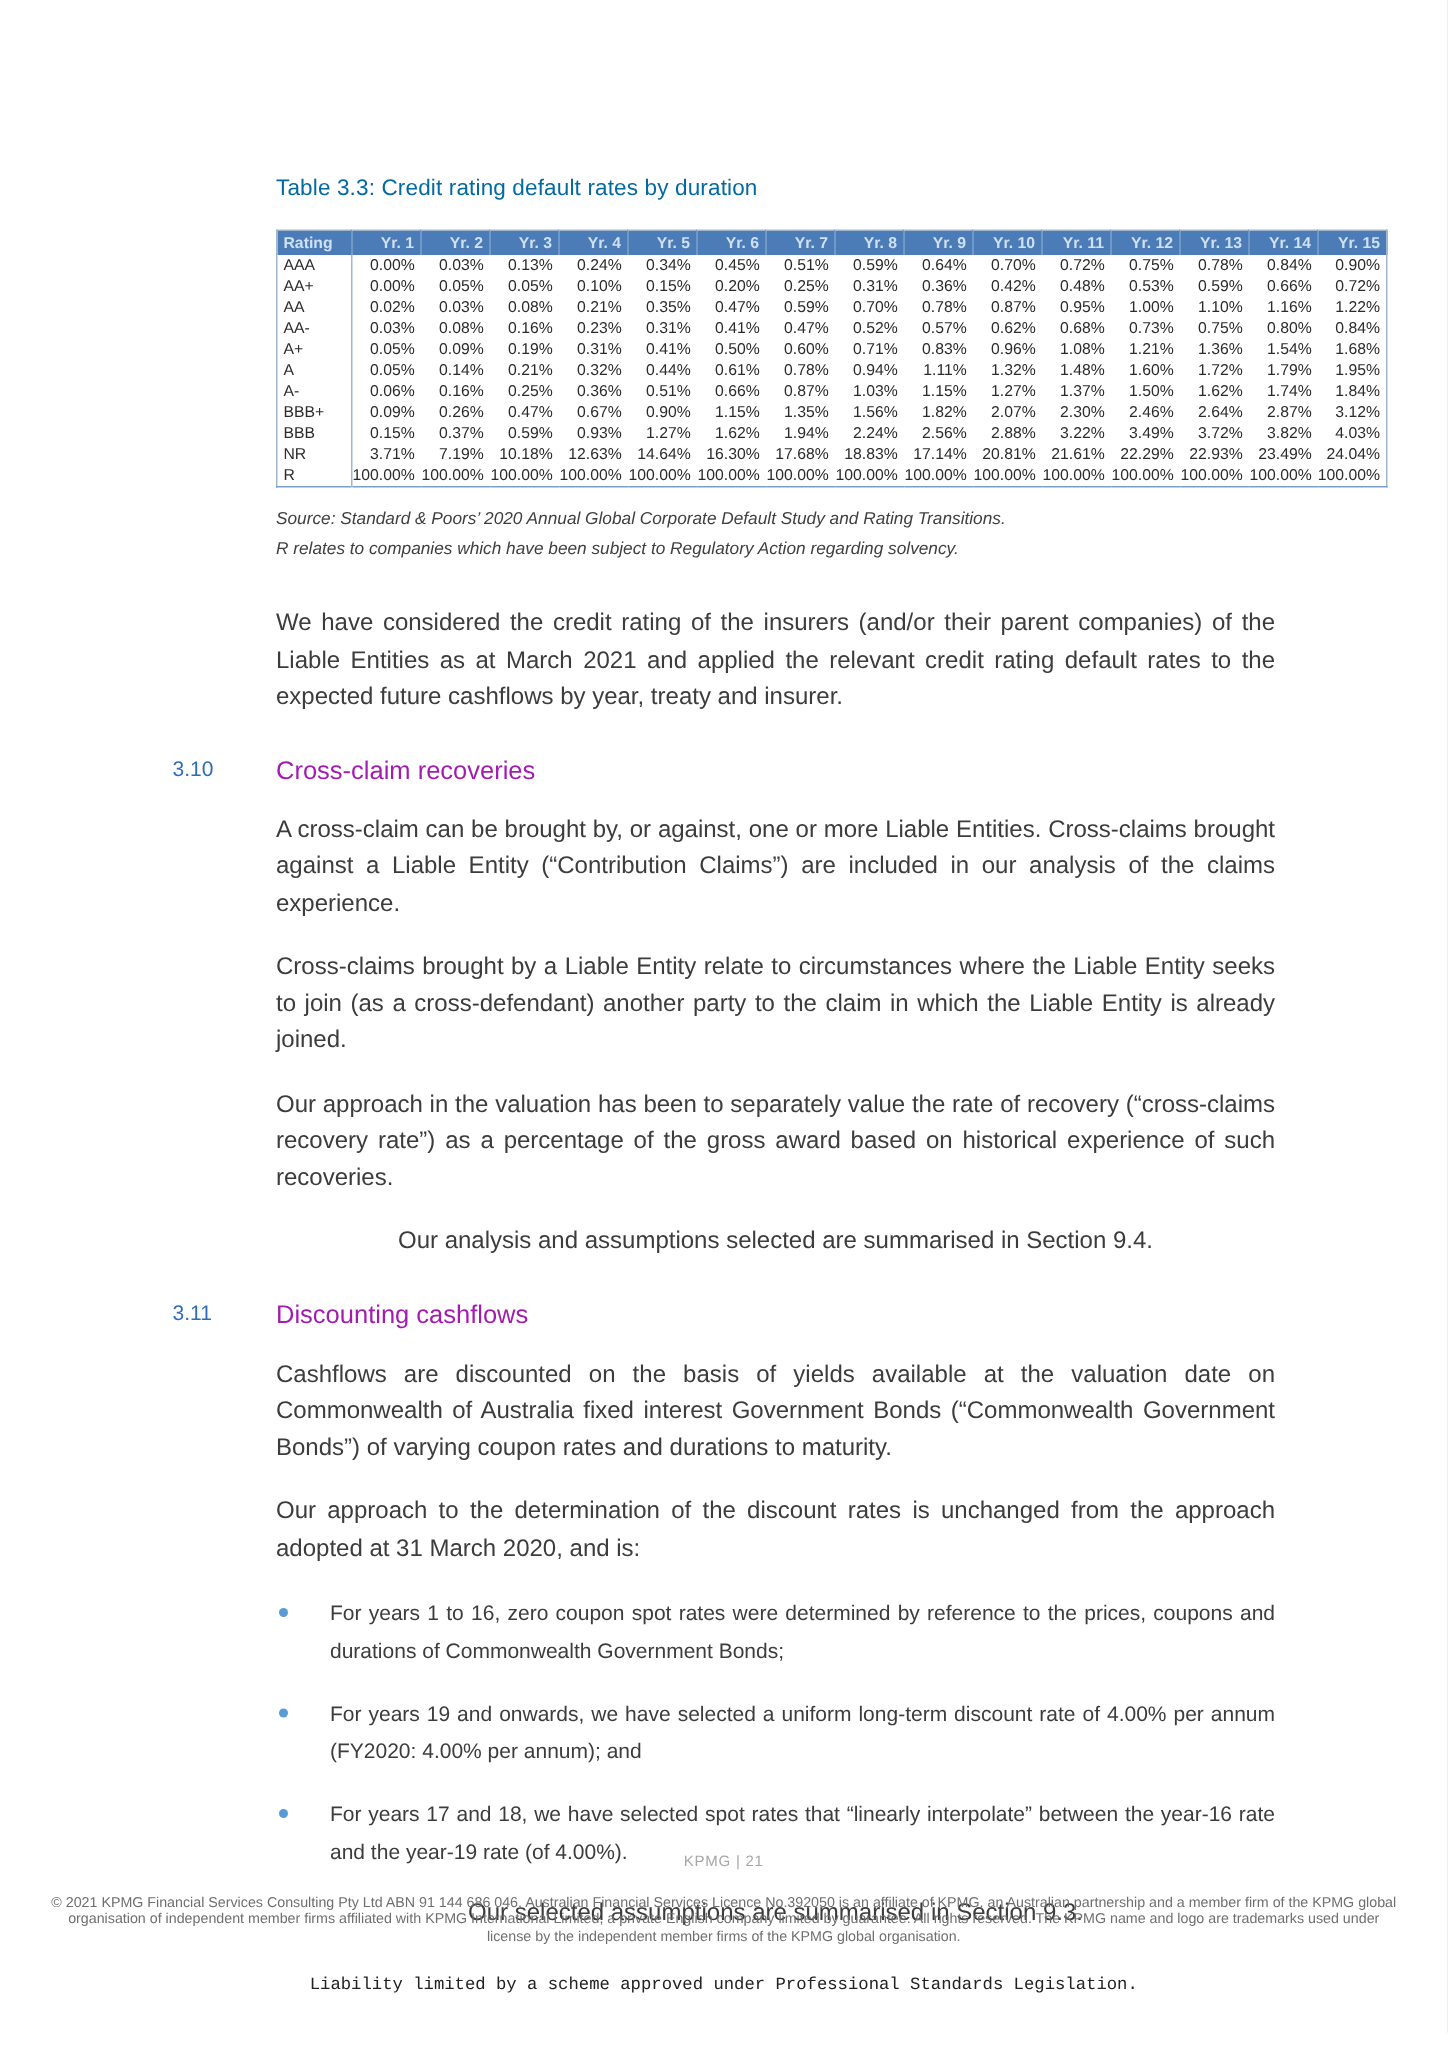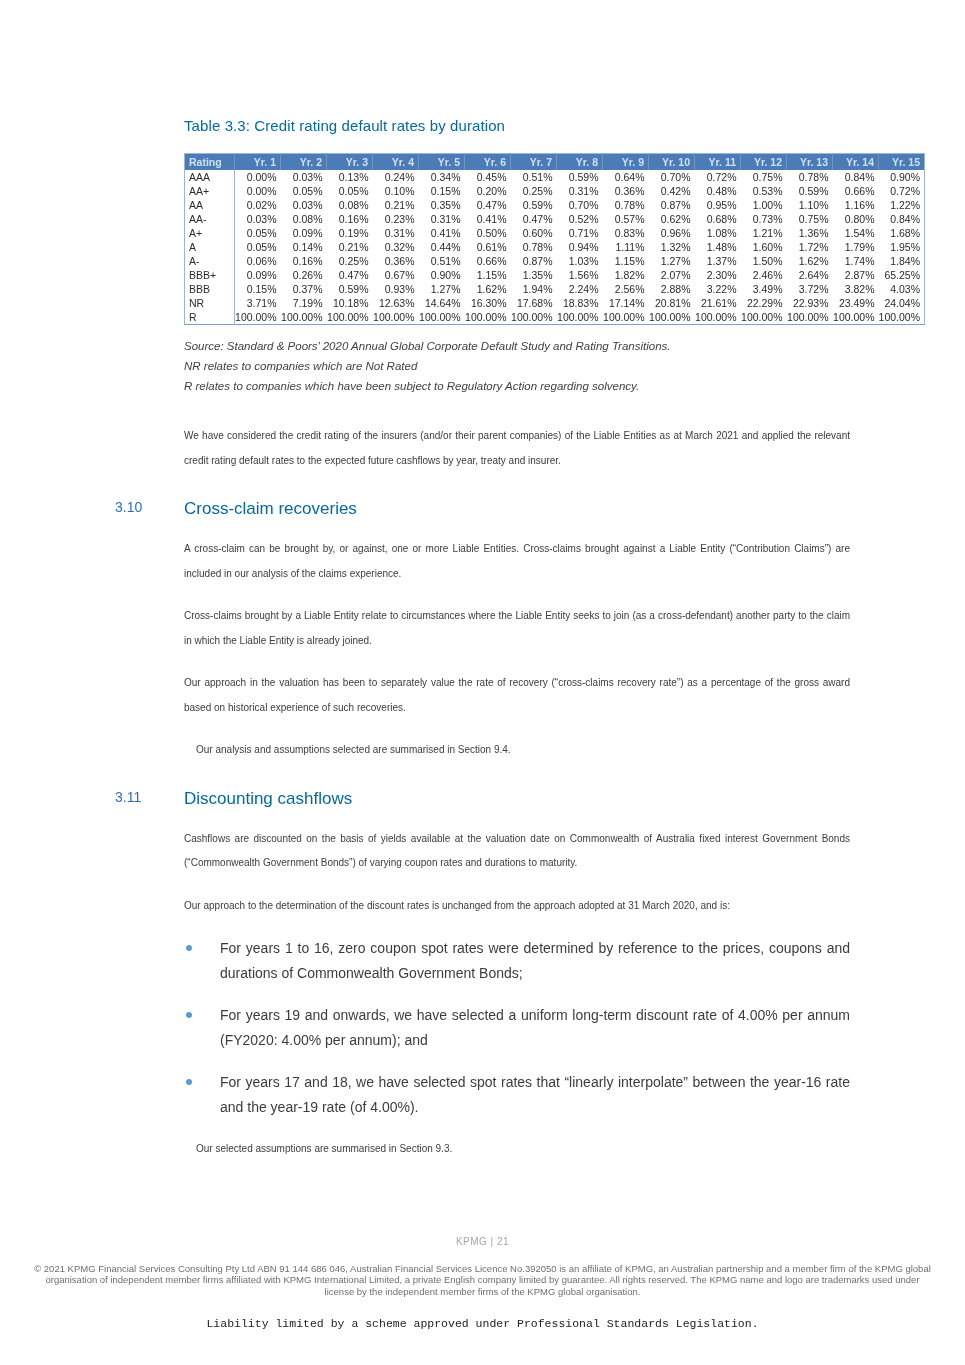--- a/index.html
+++ b/index.html
@@ -41,34 +41,34 @@
     text-align:left; padding-left:4px; border-right:1px solid #9fb6cf;
   }
   table.rates { border-bottom:1px solid #7ba0c9; }
 
   .notes { margin-top:11px; }
   .notes p {
     font-style:italic; font-size:11.5px; line-height:20px; color:#3f3f3f;
   }
 
   .para {
-    width:666px; font-size:10px; line-height:24.5px;
+    width:666px; font-size:16px; line-height:24.5px;
     text-align:justify; color:#3c3c3c; margin-bottom:18px;
   }
-  .para.single { text-align:left;margin-left:12px; }
+  .para.single { text-align:center; }
   .spacer-lg { height:14px; }
 
   .section-heading {
     position:relative; margin:26px 0 16px 0; height:22px;
   }
   .sec-num {
     position:absolute; left:-69px; top:0;
     font-size:14px; color:#2e6db4; font-weight:400;
   }
-  .sec-title { font-size:17px; color:#0369a1; font-weight:400; }
+  .sec-title { font-size:17px; color:#a21caf; font-weight:400; }
 
   ul.bullets { list-style:none; width:666px; }
   ul.bullets li {
     position:relative; padding-left:36px; margin-bottom:18px;
     font-size:14px; line-height:24.5px; text-align:justify; color:#3c3c3c;
   }
   .bullet-dot {
     position:absolute; left:2px; top:9px;
     width:6px; height:6px; border-radius:50%;
     background:#5b9bd5;
@@ -250,21 +250,21 @@
             <td>0.90%</td>
             <td>1.15%</td>
             <td>1.35%</td>
             <td>1.56%</td>
             <td>1.82%</td>
             <td>2.07%</td>
             <td>2.30%</td>
             <td>2.46%</td>
             <td>2.64%</td>
             <td>2.87%</td>
-            <td>65.25%</td>
+            <td>3.12%</td>
           </tr>
           <tr>
             <td>BBB</td>
             <td>0.15%</td>
             <td>0.37%</td>
             <td>0.59%</td>
             <td>0.93%</td>
             <td>1.27%</td>
             <td>1.62%</td>
             <td>1.94%</td>
@@ -311,21 +311,20 @@
             <td>100.00%</td>
             <td>100.00%</td>
             <td>100.00%</td>
             <td>100.00%</td>
           </tr>
         </tbody>
     </table>
 
     <div class="notes">
       <p>Source: Standard &amp; Poors’ 2020 Annual Global Corporate Default Study and Rating Transitions.</p>
-      <p>NR relates to companies which are Not Rated</p>
       <p>R relates to companies which have been subject to Regulatory Action regarding solvency.</p>
     </div>
 
     <div class="spacer-lg"></div>
     <div class="spacer-lg"></div>
 
     <p class="para">We have considered the credit rating of the insurers (and/or their parent companies) of the Liable Entities as at March 2021 and applied the relevant credit rating default rates to the expected future cashflows by year, treaty and insurer.</p>
 
     <div class="section-heading">
       <span class="sec-num">3.10</span>

